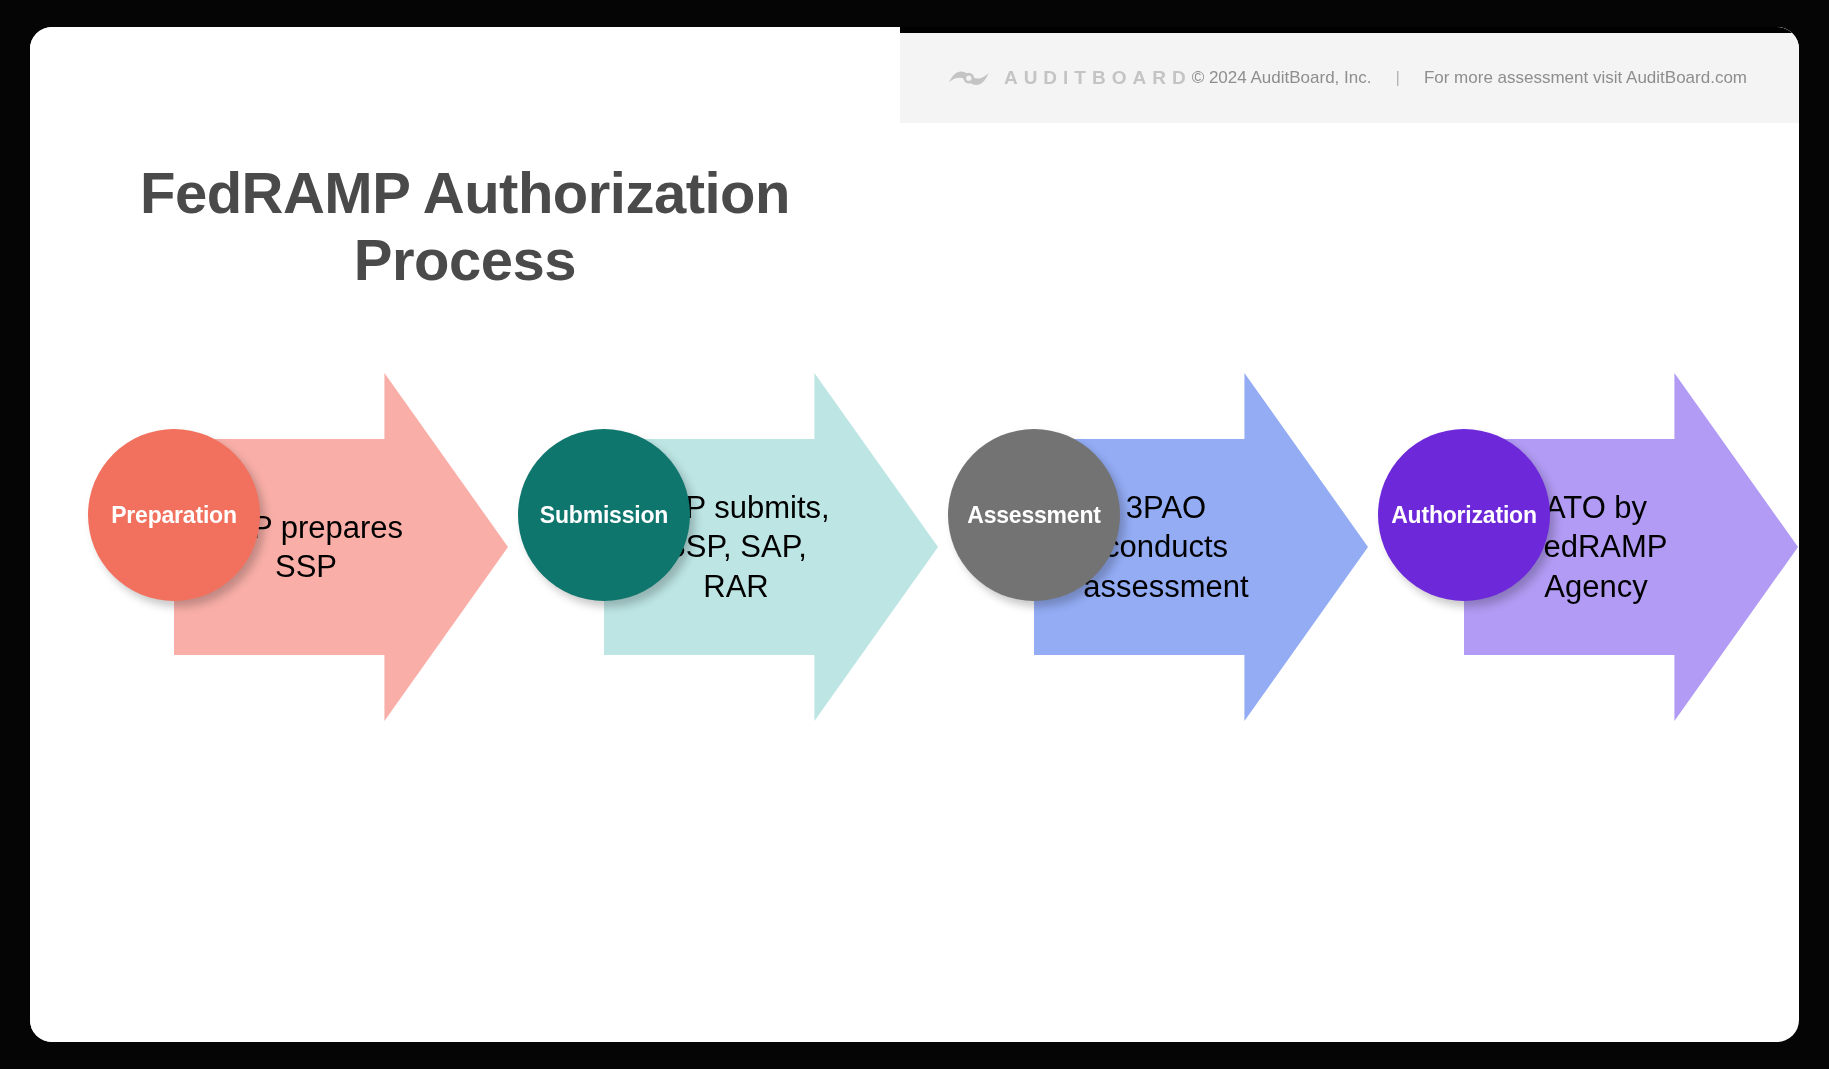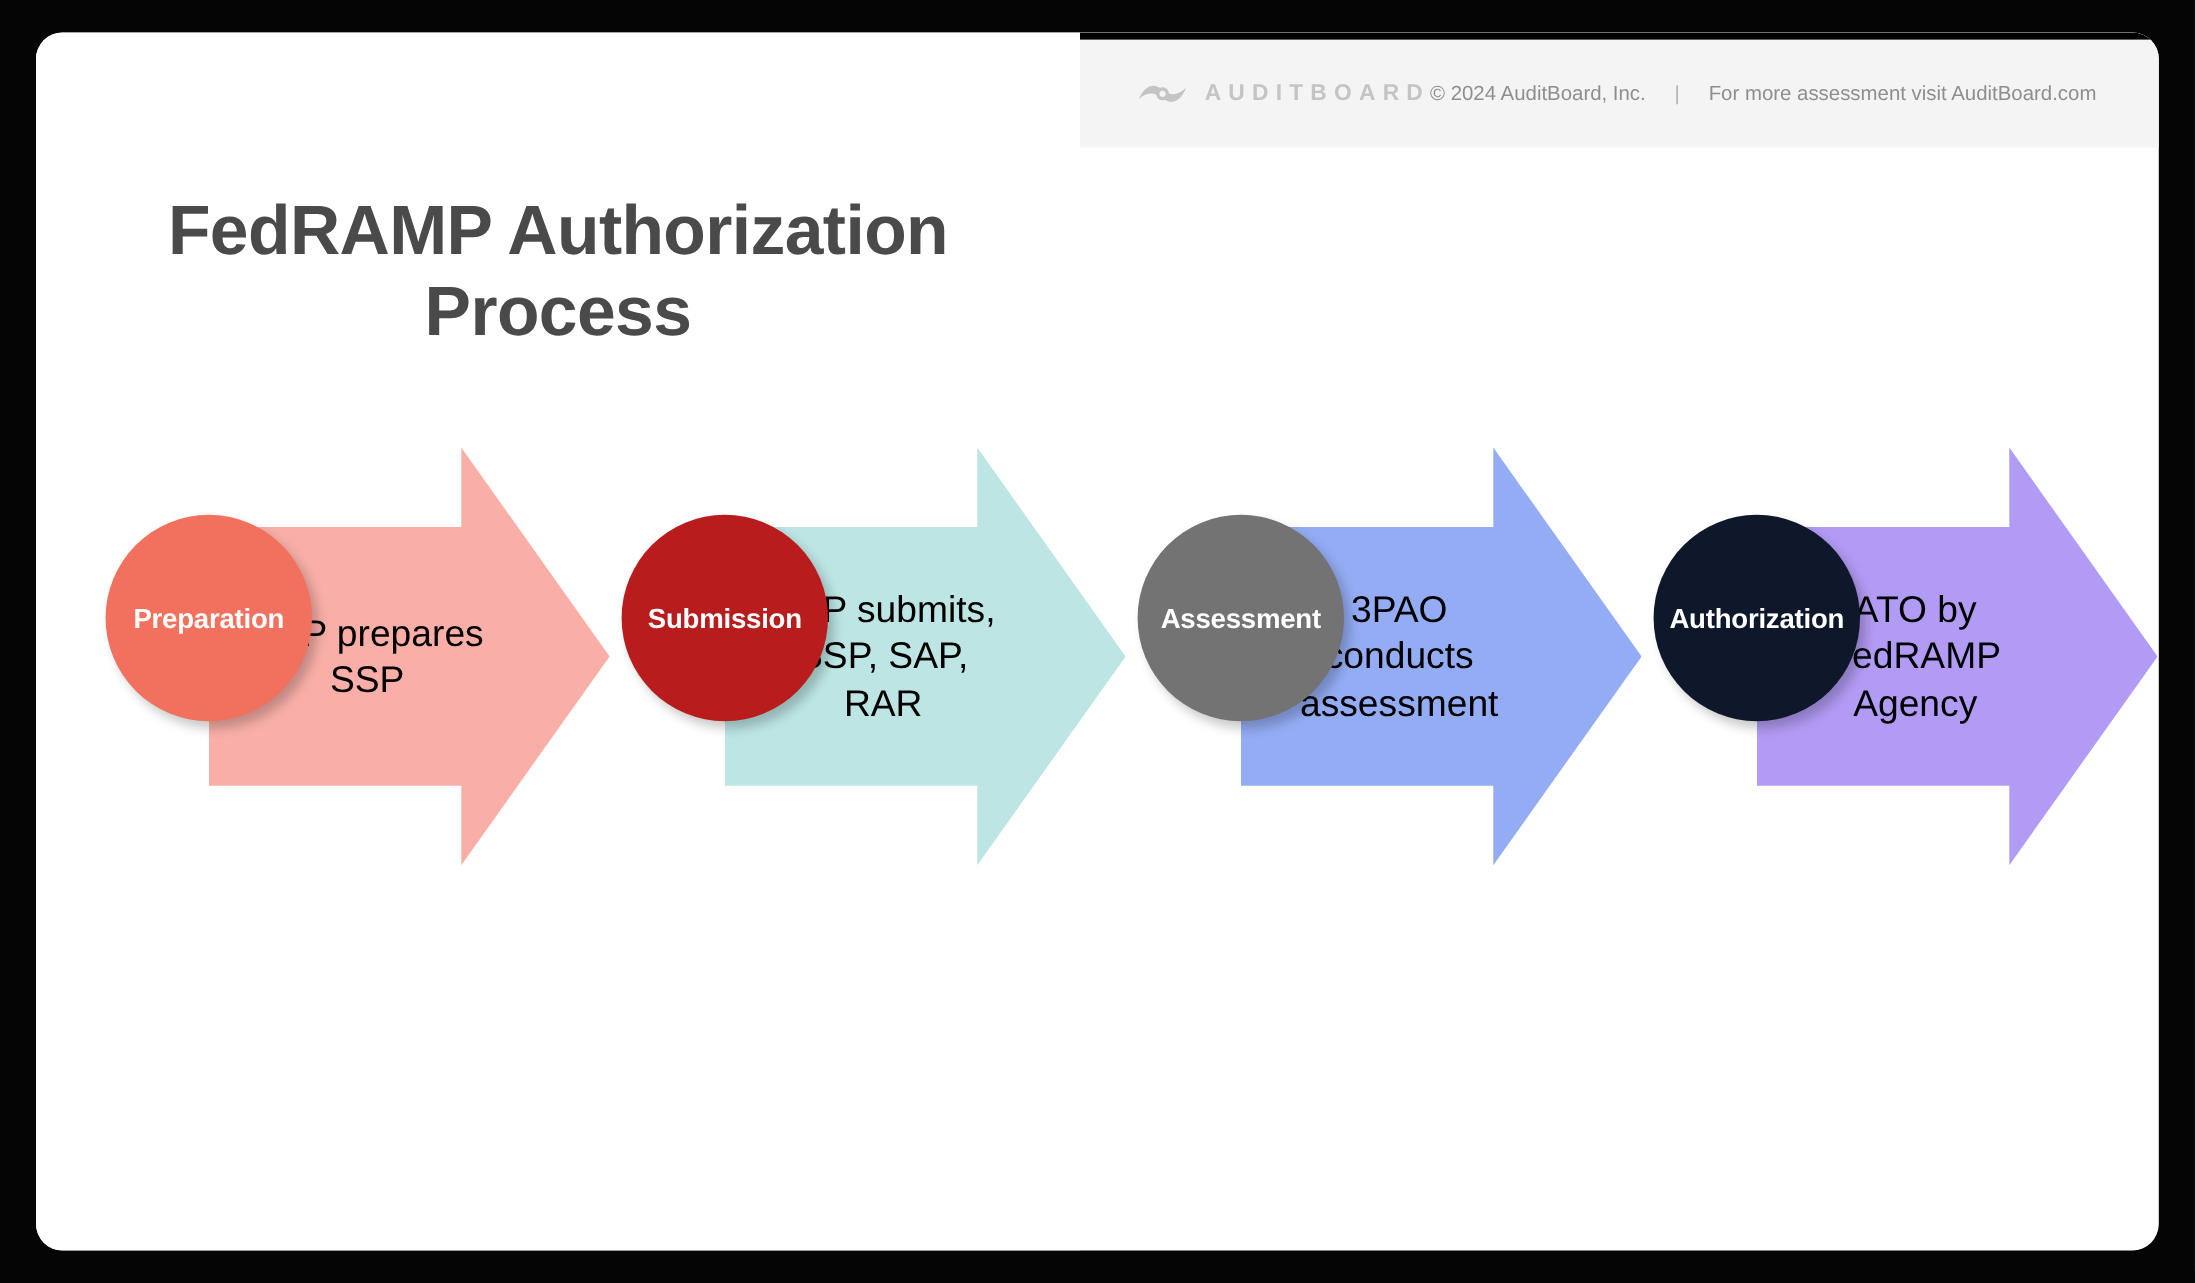--- a/index.html
+++ b/index.html
@@ -163,35 +163,35 @@
         <div class="stage" style="left: 58px;">
           <div class="stage-arrow" style="background: rgb(249, 175, 168);"></div>
           <div class="stage-arrow-label">CSP prepares SSP</div>
           <div class="stage-circle" style="background: rgb(242, 112, 94);">
             <span class="stage-circle-label">Preparation</span>
           </div>
         </div>
         <div class="stage" style="left: 488px;">
           <div class="stage-arrow" style="background: rgb(188, 229, 228);"></div>
           <div class="stage-arrow-label">CSP submits, SSP, SAP, RAR</div>
-          <div class="stage-circle" style="background: #b91c1c;">
+          <div class="stage-circle" style="background: #0f766e;">
             <span class="stage-circle-label">Submission</span>
           </div>
         </div>
         <div class="stage" style="left: 918px;">
           <div class="stage-arrow" style="background: rgb(147, 172, 244);"></div>
           <div class="stage-arrow-label">3PAO conducts assessment</div>
           <div class="stage-circle" style="background: #737373;">
             <span class="stage-circle-label">Assessment</span>
           </div>
         </div>
         <div class="stage" style="left: 1348px;">
           <div class="stage-arrow" style="background: rgb(178, 155, 244);"></div>
           <div class="stage-arrow-label">ATO by FedRAMP Agency</div>
-          <div class="stage-circle" style="background: #0f172a;">
+          <div class="stage-circle" style="background: #6d28d9;">
             <span class="stage-circle-label">Authorization</span>
           </div>
         </div>
       </div>
 
   </div>
 
   <div id="slide-footer">
 
     <div id="footer-logo">

